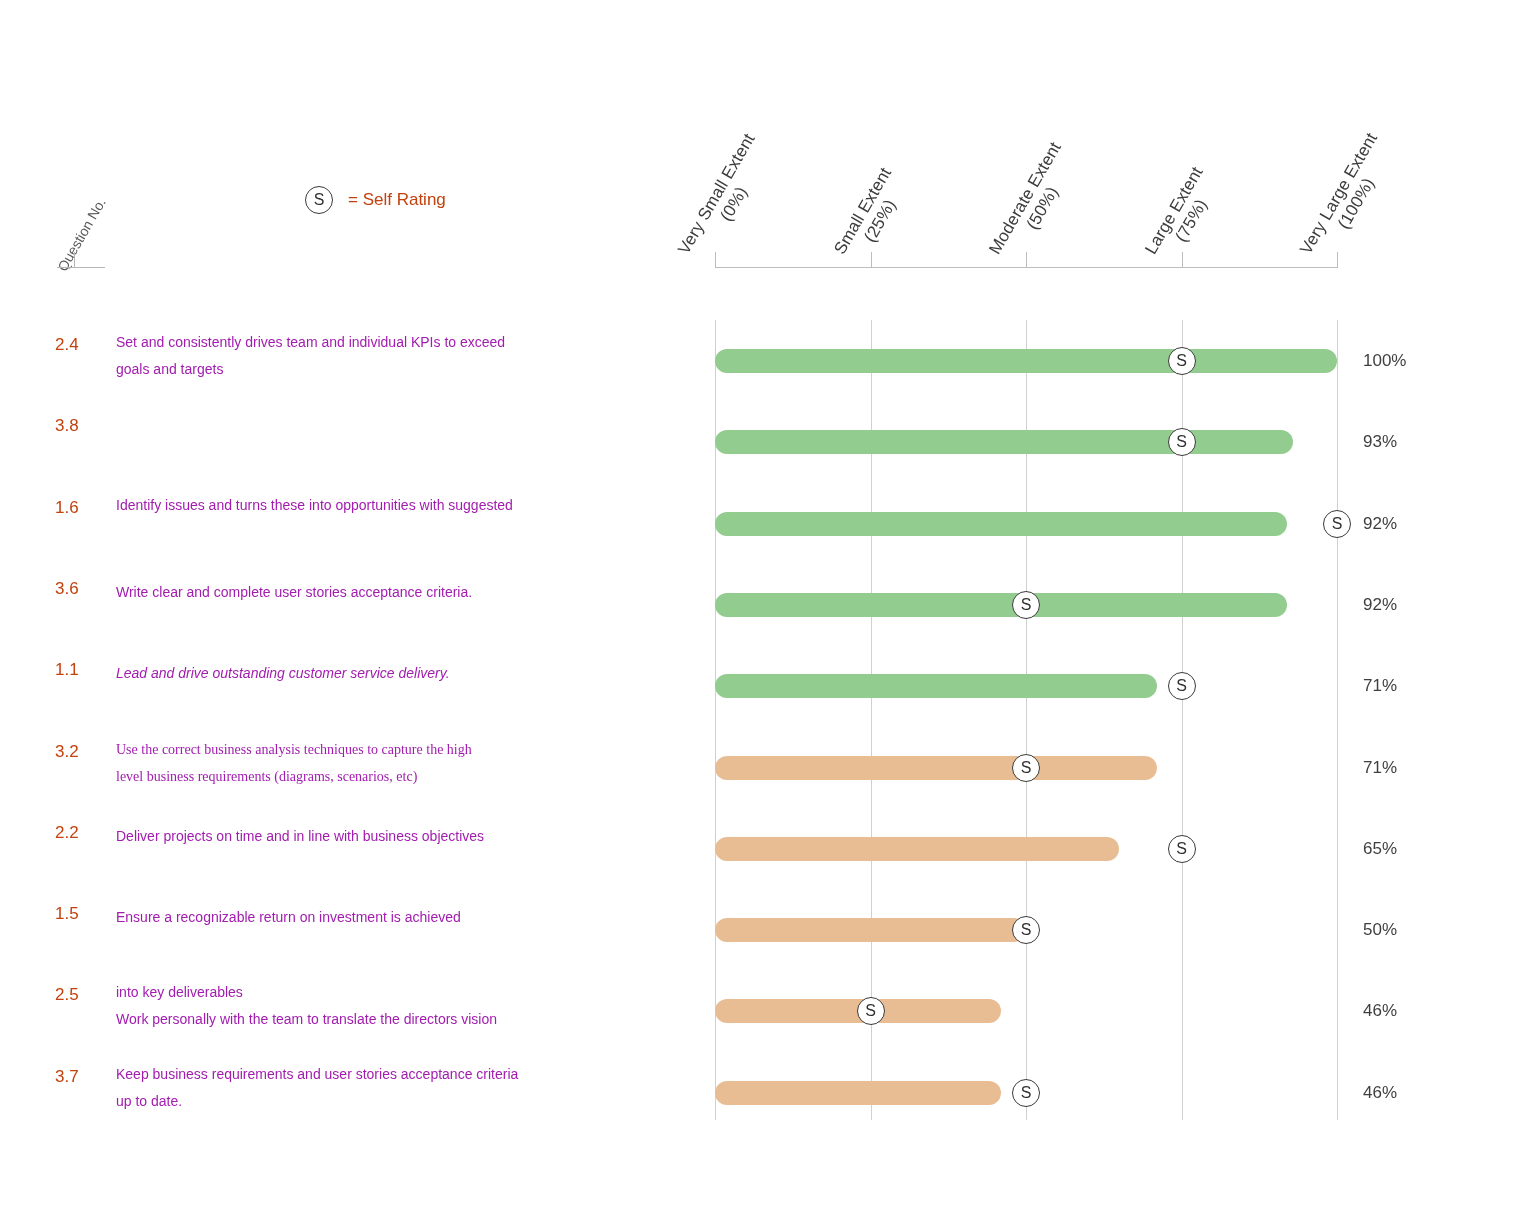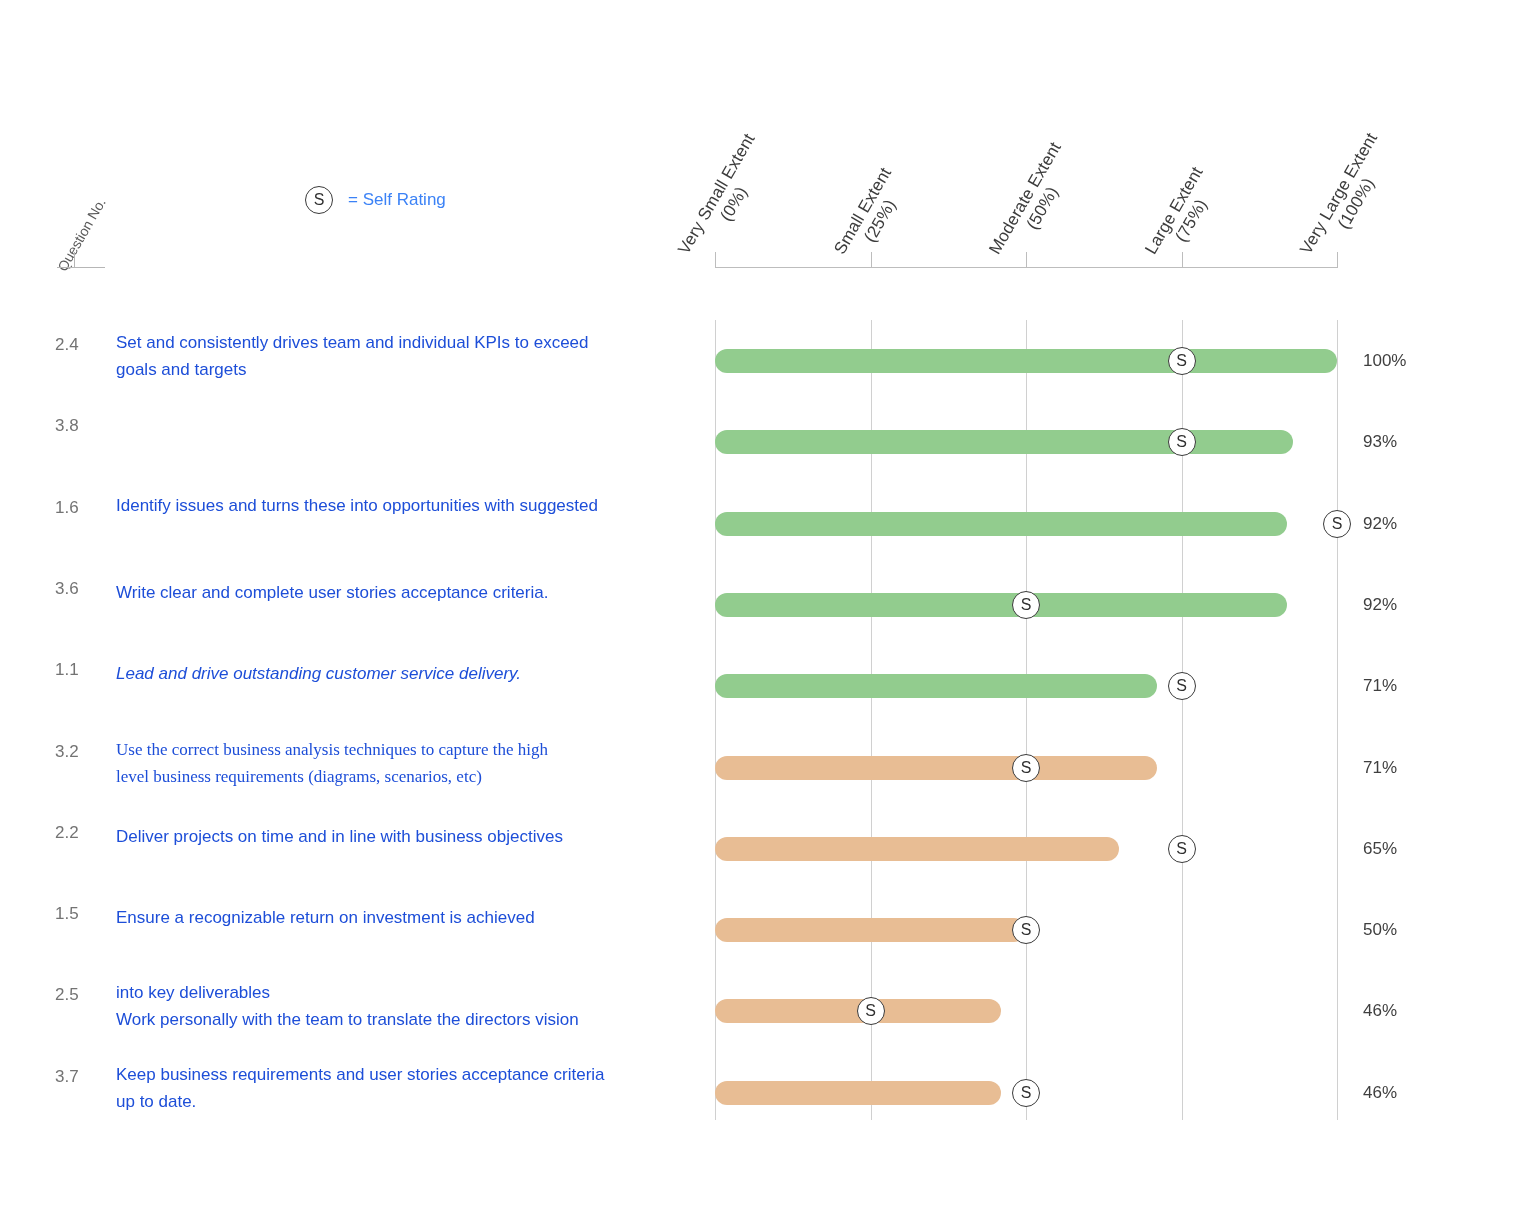--- a/index.html
+++ b/index.html
@@ -33,43 +33,43 @@
   }
   #qno-rule{position:absolute;left:57px;top:267px;width:48px;height:1px;background:#b6b6b6;}
   #qno-tick{position:absolute;left:74px;top:252px;width:1px;height:16px;background:#b6b6b6;}
 
   
   #ruler{position:absolute;left:715px;top:267px;width:622px;height:1px;background:#bdbdbd;}
   .ruler-tick{position:absolute;top:252px;width:1px;height:16px;background:#bdbdbd;}
 
   
   #legend{position:absolute;left:305px;top:186px;display:flex;align-items:center;gap:15px;}
-  #legend-text{font-size:17px;color:#3b82f6;}
+  #legend-text{font-size:17px;color:#c2410c;}
 
   
   .s-badge{
     width:28px;height:28px;border-radius:50%;
     border:1.3px solid #3a3a3a;background:#ffffff;
     display:flex;align-items:center;justify-content:center;
     font-size:16px;color:#2f2f2f;box-sizing:border-box;
   }
 
   
   #plot{position:absolute;left:715px;top:320px;width:622px;height:800px;}
   .gridline{position:absolute;top:0;width:1px;height:800px;background:#d0d0d0;}
 
   
   .row{position:absolute;left:0;width:1539px;height:0;}
   .qno{
     position:absolute;left:55px;width:52px;text-align:left;
-    font-size:17px;color:#737373;
+    font-size:17px;color:#c2410c;
   }
   .qtext{
     position:absolute;left:116px;width:566px;
-    font-size:17px;line-height:27px;color:#1d4ed8;
+    font-size:14px;line-height:27px;color:#a21caf;
     overflow:hidden;white-space:nowrap;
   }
   .qtext span{display:block;white-space:nowrap;}
   .bar{
     position:absolute;height:24px;border-radius:12px;
   }
   .s-wrap{position:absolute;}
   .pct{
     position:absolute;left:1363px;width:70px;text-align:left;
     font-size:17px;color:#3f3f3f;

